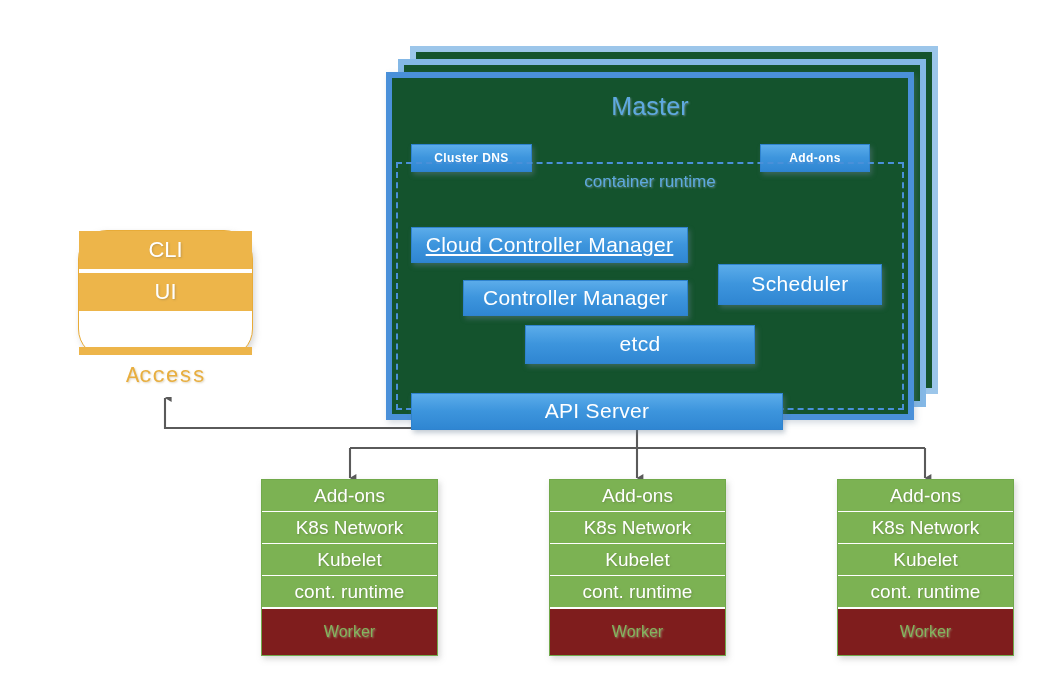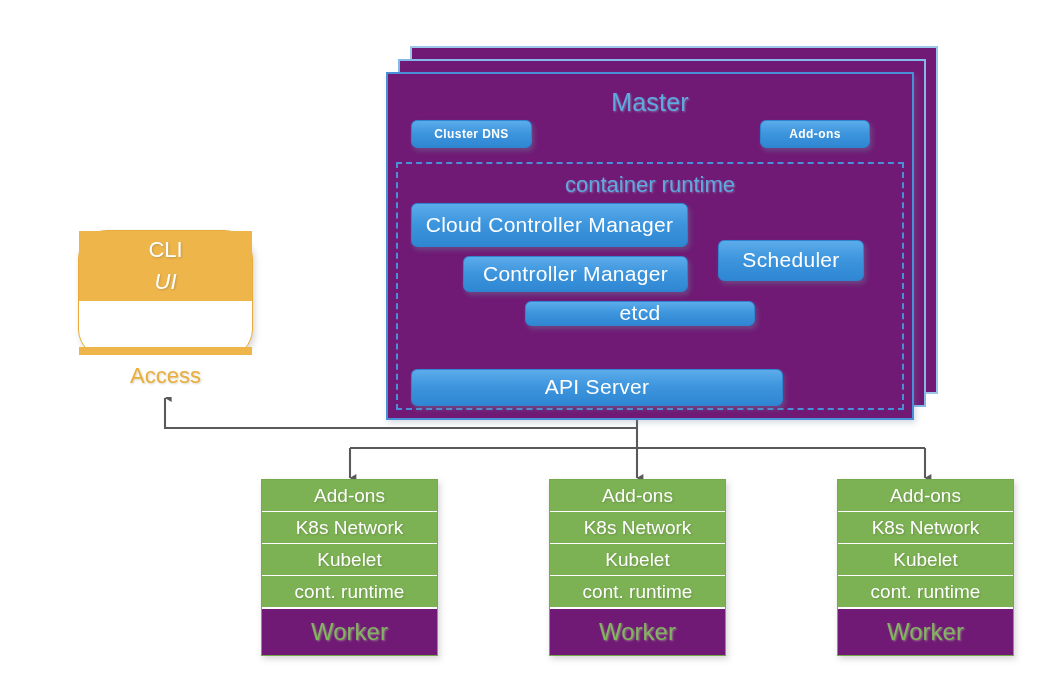--- a/index.html
+++ b/index.html
@@ -17,22 +17,22 @@
     height: 690px;
     background: #ffffff;
     overflow: hidden;
   }
 
   
   .abs { position: absolute; box-sizing: border-box; }
 
   
   .master-card {
-    border: 2px solid #be185d;
-    background: #701a75;
+    border: 6px solid #be185d;
+    background: #14532d;
   }
   .master-card.back2 { border-color: #9cc6ea; }
   .master-card.back1 { border-color: #84b8e6; }
   .master-card.front {
     border-color: #4a90d9;
     box-shadow: 2px 3px 6px rgba(120,140,160,0.30);
   }
 
   .master-title {
     position: absolute;
@@ -50,38 +50,39 @@
   .runtime-box {
     border: 2px dashed #4a90d9;
     background: transparent;
   }
   .runtime-title {
     position: absolute;
     left: 0; right: 0;
     top: 8px;
     text-align: center;
     color: #5ea9e0;
-    font-size: 22px;
+    font-size: 17px;
     text-shadow: 1px 1px 2px rgba(150,170,190,.55);
   }
 
   
   .blue-box {
     background: linear-gradient(to bottom, #5bacea 0%, #3d95dd 48%, #2f86d2 100%);
     border: 1px solid #2f83cf;
-    border-radius: 6px;
+    border-radius: 0;
     color: #ffffff;
     display: flex;
     align-items: center;
     justify-content: center;
     text-align: center;
     box-shadow: 2px 3px 5px rgba(110,130,150,.42);
     font-size: 21px;
     line-height: 1.05;
     letter-spacing: .3px;
+    margin-top: 24px;
   }
   .blue-box.small {
     font-size: 12px;
     letter-spacing: .4px;
     font-weight: 600;
   }
 
   
   .access-wrap {
     border: 1px solid #e8ab37;
@@ -102,20 +103,21 @@
   .access-foot {
     position: absolute;
     left: 0; right: 0;
     background: #ffffff;
     color: #e8ae3e;
     display: flex;
     align-items: center;
     justify-content: center;
     font-size: 22px;
     text-shadow: 1px 1px 2px rgba(190,170,130,.55);
+    font-family: Liberation Mono, monospace;
   }
 
   
   .worker-wrap {
     border: 1px solid #71a94b;
     background: #ffffff;
     box-shadow: 2px 3px 6px rgba(140,140,140,.35);
   }
   .worker-row {
     position: absolute;
@@ -125,26 +127,26 @@
     display: flex;
     align-items: center;
     justify-content: center;
     font-size: 19px;
     text-shadow: 1px 1px 2px rgba(90,110,60,.45);
     border-bottom: 1px solid #ffffff;
   }
   .worker-foot {
     position: absolute;
     left: 0; right: 0;
-    background: #701a75;
+    background: #7f1d1d;
     color: #83b55e;
     display: flex;
     align-items: center;
     justify-content: center;
-    font-size: 24px;
+    font-size: 16px;
     text-shadow: 1px 1px 2px rgba(170,190,150,.6);
   }
 
   
   #wires { position: absolute; left: 0; top: 0; width: 1040px; height: 690px; pointer-events: none; }
 </style>
 </head>
 <body>
 
 <div id="canvas">
@@ -188,33 +190,33 @@
     <div class="master-title">Master</div>
   </div>
 
   <div class="abs blue-box small" style="left:411px; top:120px; width:121px; height:28px;">Cluster DNS</div>
   <div class="abs blue-box small" style="left:760px; top:120px; width:110px; height:28px;">Add-ons</div>
 
   <div class="abs runtime-box" style="left:396px; top:162px; width:508px; height:248px;">
     <div class="runtime-title">container runtime</div>
   </div>
 
-  <div class="abs blue-box" style="left:411px; top:203px; width:277px; height:44px;">Cloud Controller Manager</div>
+  <div class="abs blue-box" style="left:411px; top:203px; width:277px; height:36px;text-decoration:underline;">Cloud Controller Manager</div>
 
   <div class="abs blue-box" style="left:463px; top:256px; width:225px; height:36px;">Controller Manager</div>
 
-  <div class="abs blue-box" style="left:525px; top:301px; width:230px; height:25px;">etcd</div>
+  <div class="abs blue-box" style="left:525px; top:301px; width:230px; height:39px;">etcd</div>
 
   <div class="abs blue-box" style="left:411px; top:369px; width:372px; height:37px;">API Server</div>
 
-  <div class="abs blue-box" style="left:718px; top:240px; width:146px; height:41px;">Scheduler</div>
+  <div class="abs blue-box" style="left:718px; top:240px; width:164px; height:41px;">Scheduler</div>
 
   <div class="abs access-wrap" style="left:78px; top:230px; width:175px; height:128px;border-radius:29px;">
     <div class="access-row" style="top:0px; height:38px;">CLI</div>
-    <div class="access-row" style="top:32px; height:38px;font-style:italic;">UI</div>
+    <div class="access-row" style="top:42px; height:38px;">UI</div>
     <div class="access-row" style="top:84px; height:38px;margin-top:32px;">API</div>
     <div class="access-foot" style="top:124px; height:42px;">Access</div>
   </div>
 
   <div class="abs worker-wrap" style="left:261px; top:479px; width:177px; height:177px;">
     <div class="worker-row" style="top:0px; height:31px;">Add-ons</div>
     <div class="worker-row" style="top:32px; height:31px;">K8s Network</div>
     <div class="worker-row" style="top:64px; height:31px;">Kubelet</div>
     <div class="worker-row" style="top:96px; height:31px;">cont. runtime</div>
     <div class="worker-foot" style="top:129px; height:46px;">Worker</div>

